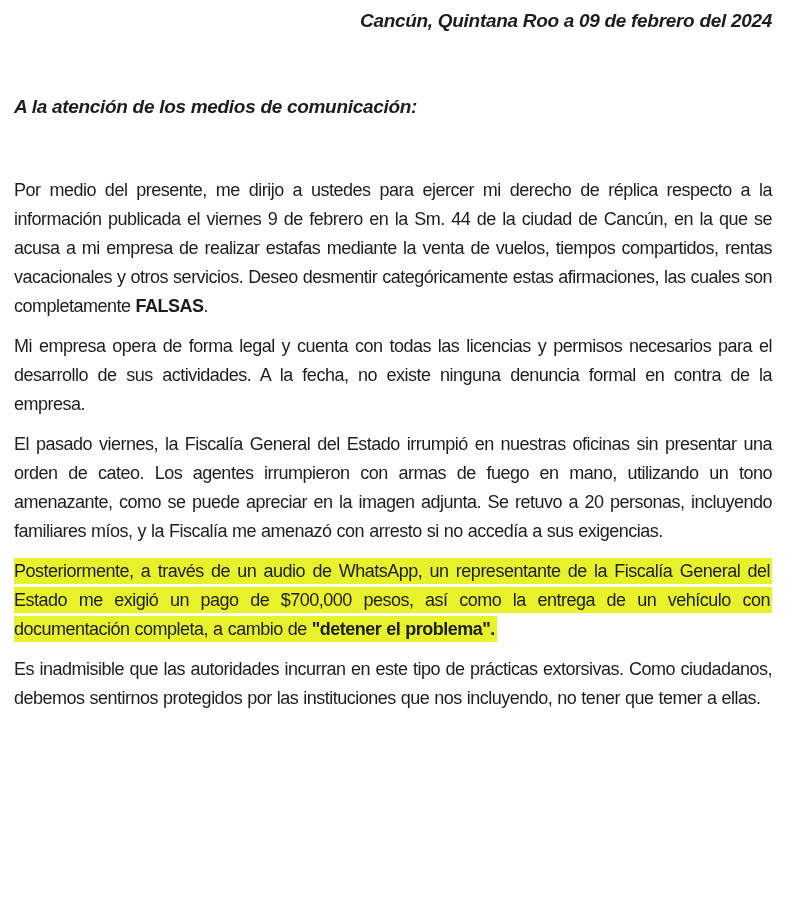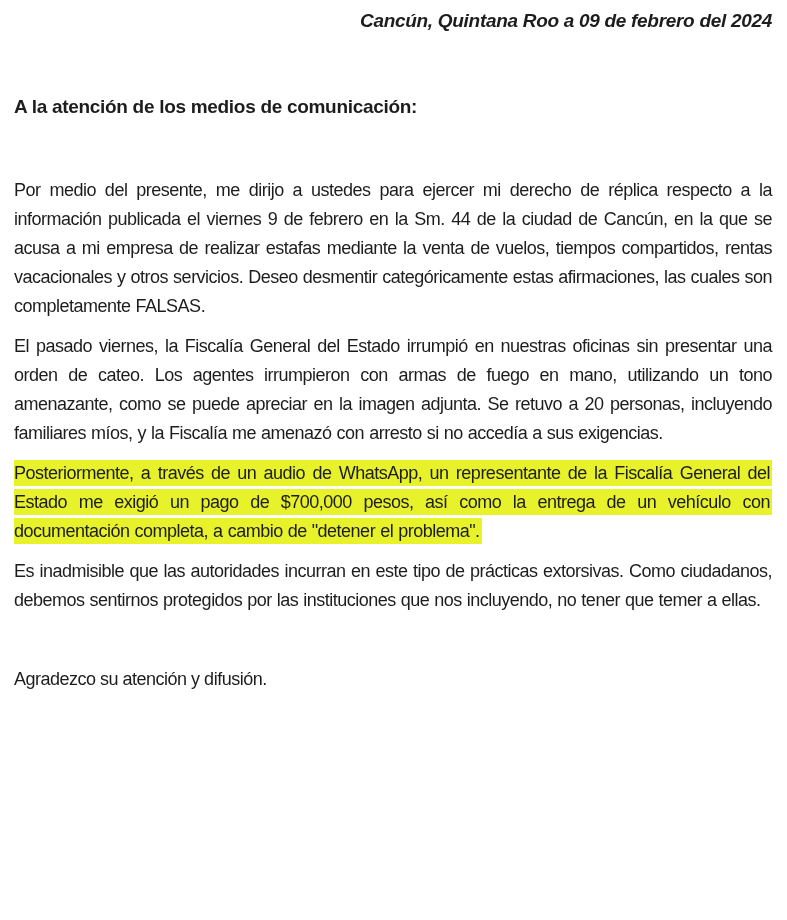--- a/index.html
+++ b/index.html
@@ -25,38 +25,39 @@
     font-weight: bold;
     font-style: italic;
     font-size: 19px;
     line-height: 26px;
     letter-spacing: -0.3px;
     margin: 0;
   }
   .salutation {
     text-align: left;
     font-weight: bold;
+    font-style: italic;
     font-size: 19px;
     line-height: 26px;
     letter-spacing: -0.3px;
     margin: 60px 0 0 0;
   }
   .letter-body {
     margin-top: 56px;
   }
   .letter-body p {
     font-size: 18px;
     line-height: 29px;
     letter-spacing: -0.5px;
     word-spacing: 0.5px;
     text-align: justify;
     margin: 0 0 11px 0;
   }
   .letter-body p b {
-    font-weight: normal;
+    font-weight: bold;
   }
   .letter-body mark {
     background: var(--highlight, #e8f22b);
     color: inherit;
     padding: 3px 2px 3px 0;
     -webkit-box-decoration-break: clone;
     box-decoration-break: clone;
   }
   .closing {
     font-size: 18px;
@@ -70,19 +71,19 @@
 <body style="background: rgb(255, 255, 255); color: rgb(29, 29, 29);">
 
 <div class="page">
   <p class="date-line">Cancún, Quintana Roo a 09 de febrero del 2024</p>
 
   <p class="salutation">A la atención de los medios de comunicación:</p>
 
   <div class="letter-body">
 
   <p><span>Por medio del presente, me dirijo a ustedes para ejercer mi derecho de réplica respecto a la información publicada el viernes 9 de febrero en la Sm. 44 de la ciudad de Cancún, en la que se acusa a mi empresa de realizar estafas mediante la venta de vuelos, tiempos compartidos, rentas vacacionales y otros servicios. Deseo desmentir categóricamente estas afirmaciones, las cuales son completamente </span><b>FALSAS</b><span>.</span></p>
+      <p><span>Mi empresa opera de forma legal y cuenta con todas las licencias y permisos necesarios para el desarrollo de sus actividades. A la fecha, no existe ninguna denuncia formal en contra de la empresa.</span></p>
       <p><span>El pasado viernes, la Fiscalía General del Estado irrumpió en nuestras oficinas sin presentar una orden de cateo. Los agentes irrumpieron con armas de fuego en mano, utilizando un tono amenazante, como se puede apreciar en la imagen adjunta. Se retuvo a 20 personas, incluyendo familiares míos, y la Fiscalía me amenazó con arresto si no accedía a sus exigencias.</span></p>
       <p><mark><span>Posteriormente, a través de un audio de WhatsApp, un representante de la Fiscalía General del Estado me exigió un pago de $700,000 pesos, así como la entrega de un vehículo con documentación completa, a cambio de </span><b>"detener el problema".</b></mark></p>
       <p><span>Es inadmisible que las autoridades incurran en este tipo de prácticas extorsivas. Como ciudadanos, debemos sentirnos protegidos por las instituciones que nos incluyendo, no tener que temer a ellas.</span></p>
     </div>
 
-  <p class="closing">Agradezco su atención y difusión.</p>
 </div>
 
 </body></html>

